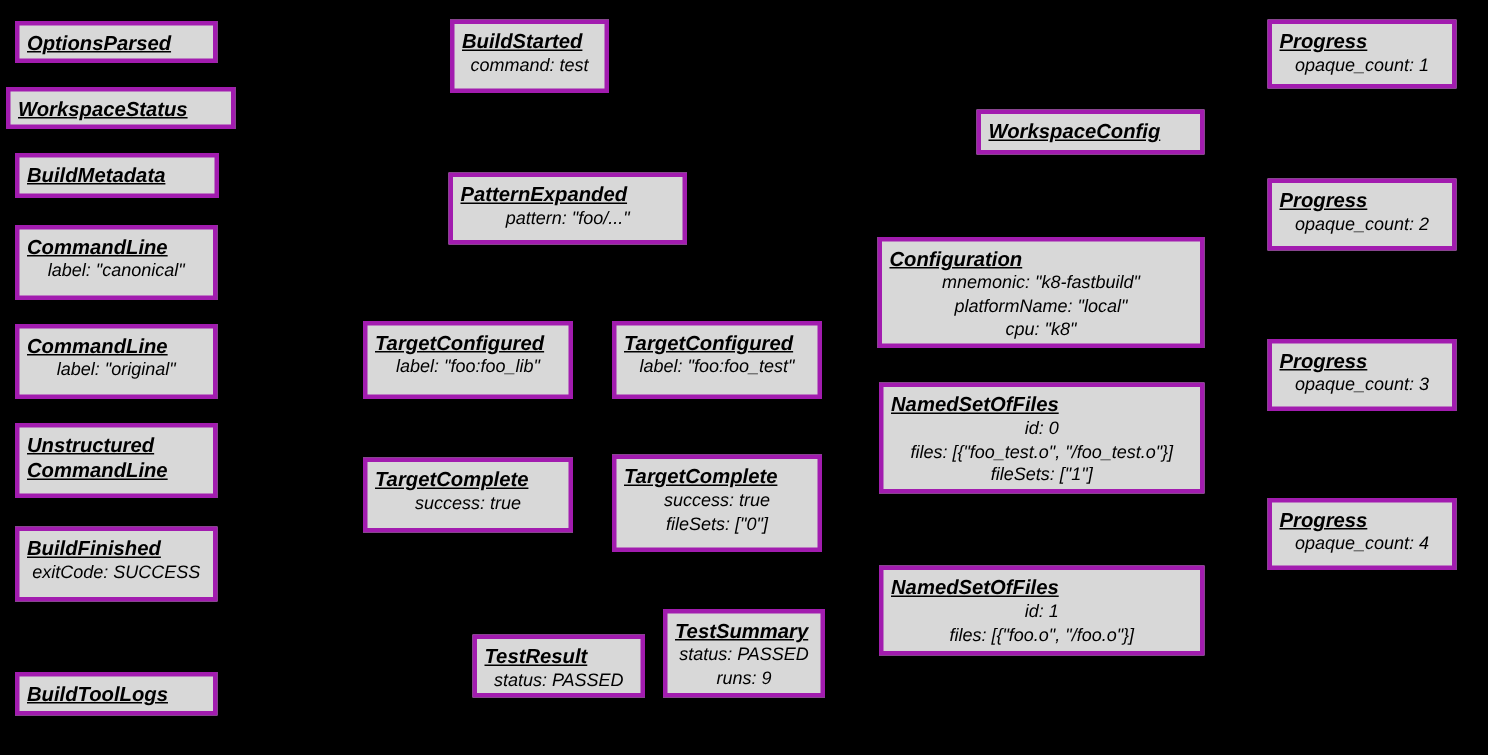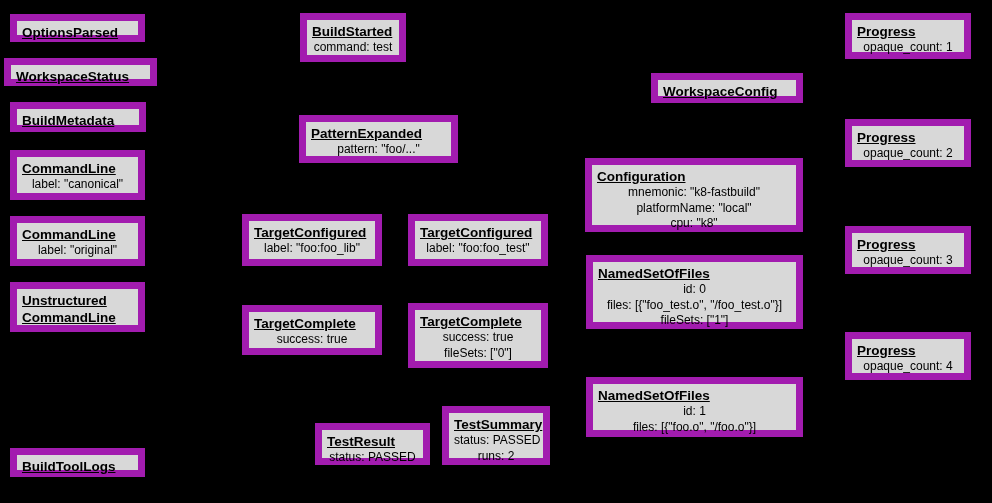--- a/index.html
+++ b/index.html
@@ -12,23 +12,24 @@
     width: 992px;
     height: 503px;
     background: #000000;
     overflow: hidden;
     font-family: "Liberation Sans", sans-serif;
   }
   .node {
     position: absolute;
     box-sizing: border-box;
     background: #d8d8d8;
-    border: 7px solid #a21caf;
+    border: 3px solid #a21caf;
     padding: 3px 5px 2px 5px;
     color: #000000;
+    font-style: italic;
   }
   .node .t {
     font-size: 13.5px;
     font-weight: bold;
     text-decoration: underline;
     line-height: 17px;
     white-space: pre-line;
   }
   .node .l {
     font-size: 12px;
@@ -62,20 +63,24 @@
   <div class="node" style="left:10px;top:216px;width:135px;height:50px">
     <div class="t">CommandLine</div>
     <div class="l">label: "original"</div>
   </div>
 
   <div class="node" style="left:10px;top:282px;width:135px;height:50px">
     <div class="t">Unstructured
 CommandLine</div>
   </div>
 
+  <div class="node" style="left:10px;top:351px;width:135px;height:50px">
+    <div class="t">BuildFinished</div>
+    <div class="l">exitCode: SUCCESS</div>
+  </div>
 
   <div class="node" style="left:10px;top:448px;width:135px;height:29px">
     <div class="t">BuildToolLogs</div>
   </div>
 
 
   <div class="node" style="left:300px;top:13px;width:106px;height:49px">
     <div class="t">BuildStarted</div>
     <div class="l">command: test</div>
   </div>
@@ -107,21 +112,21 @@
   </div>
 
   <div class="node" style="left:315px;top:423px;width:115px;height:42px">
     <div class="t">TestResult</div>
     <div class="l">status: PASSED</div>
   </div>
 
   <div class="node" style="left:442px;top:406px;width:108px;height:59px">
     <div class="t">TestSummary</div>
     <div class="l">status: PASSED</div>
-    <div class="l">runs: 2</div>
+    <div class="l">runs: 9</div>
   </div>
 
   <div class="node" style="left:651px;top:73px;width:152px;height:30px">
     <div class="t">WorkspaceConfig</div>
   </div>
 
   <div class="node" style="left:585px;top:158px;width:218px;height:74px">
     <div class="t">Configuration</div>
     <div class="l">mnemonic: "k8-fastbuild"</div>
     <div class="l">platformName: "local"</div>

